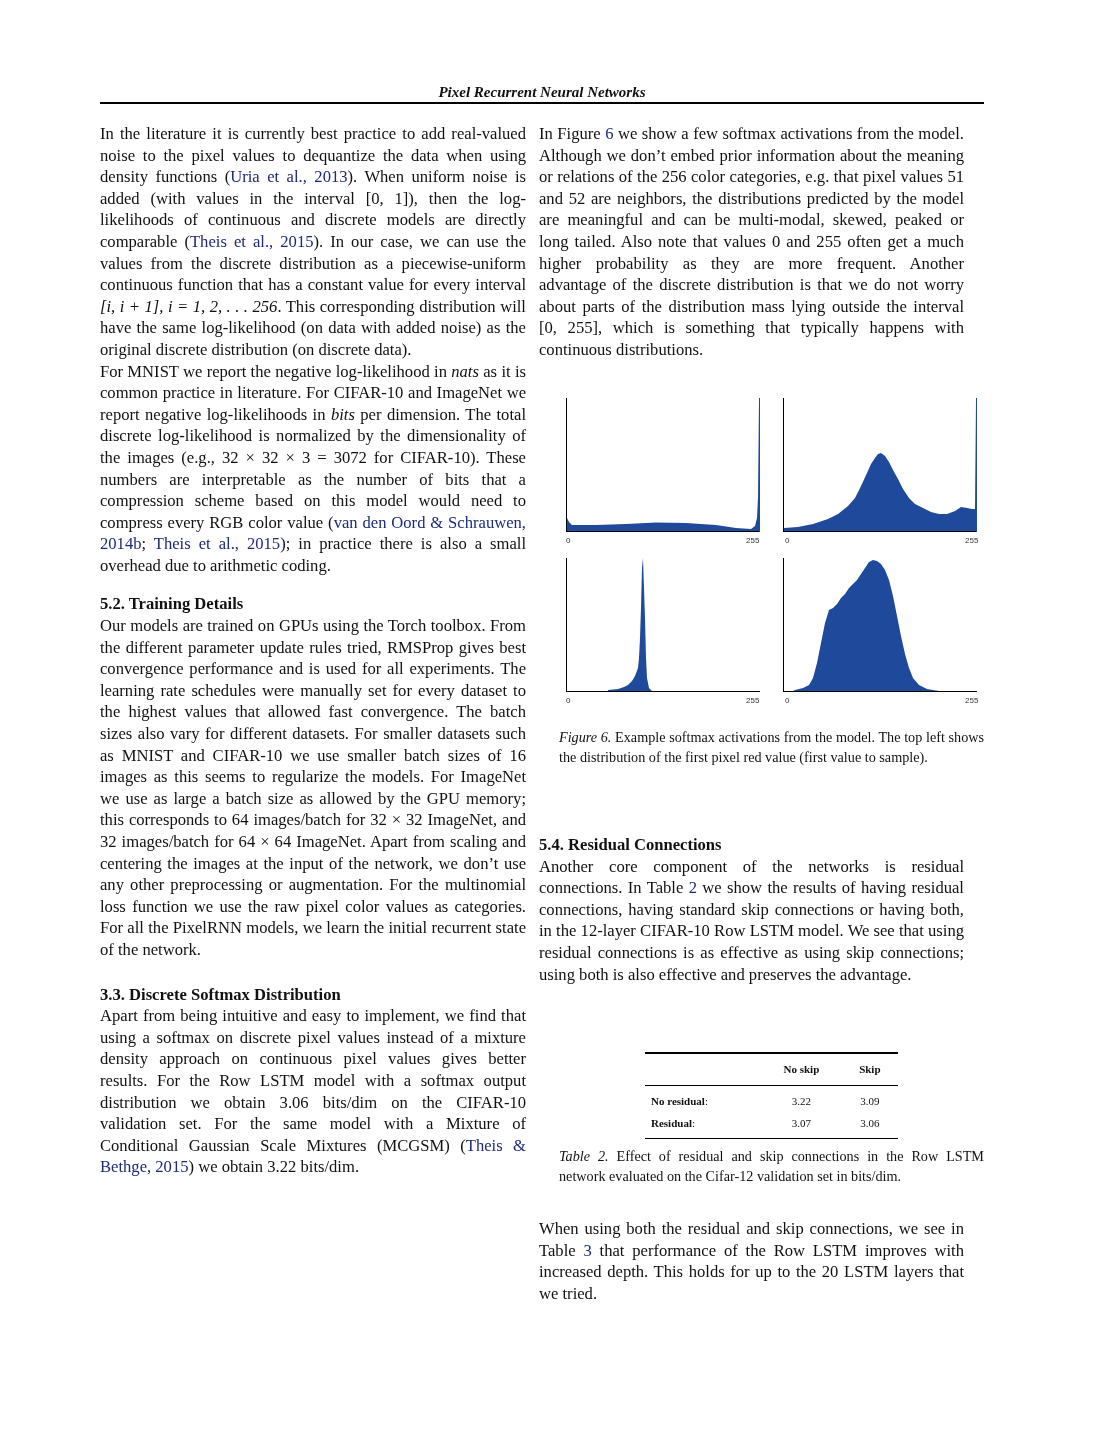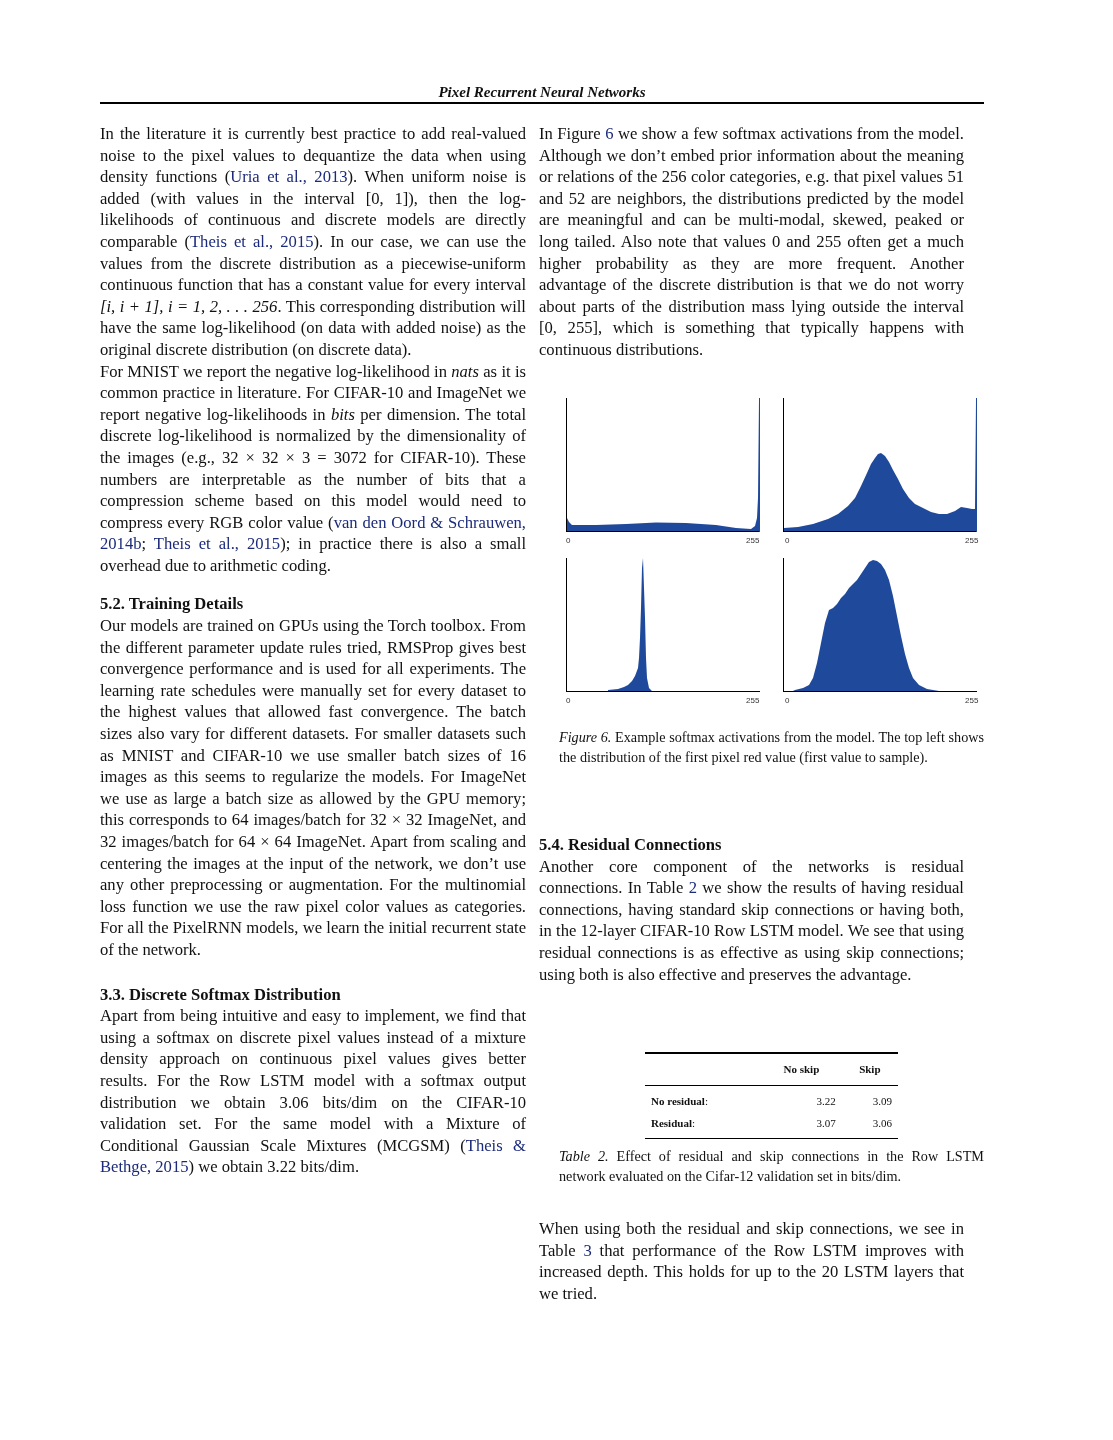--- a/index.html
+++ b/index.html
@@ -28,21 +28,21 @@
   .tbl-wrap { position:absolute; left:645px; top:1052px; width:253px; }
   table.res { border-collapse:collapse; width:253px; font-size:11px; }
   table.res th, table.res td { padding:0 6px; line-height:22px; }
   table.res thead tr { border-top:2px solid #000; border-bottom:1px solid #000; }
   table.res thead th { padding-top:4px; padding-bottom:5px; font-weight:bold; text-align:center; }
   table.res tbody tr:first-child td { padding-top:4px; }
   table.res tbody tr:last-child td { padding-bottom:4px; }
   table.res tbody { border-bottom:1px solid #000; }
   td.rowlbl { white-space:nowrap; }
   td.rowlbl b { font-weight:bold; }
-  td.num { text-align:right; }
+  td.num { text-align:center; }
 </style>
 </head>
 <body>
 
 <div class="running-head">Pixel Recurrent Neural Networks</div>
 <div class="head-rule"></div>
 
 <div class="col left">
   <p class="para"><span>In the literature it is currently best practice to add real-valued noise to the pixel values to dequantize the data when using density functions (</span><a class="cite">Uria et al., 2013</a><span>). When uniform noise is added (with values in the interval [0, 1]), then the log-likelihoods of continuous and discrete models are directly comparable (</span><a class="cite">Theis et al., 2015</a><span>). In our case, we can use the values from the discrete distribution as a piecewise-uniform continuous function that has a constant value for every interval </span><span class="math">[i, i + 1], i = 1, 2, . . . 256</span><span>. This corresponding distribution will have the same log-likelihood (on data with added noise) as the original discrete distribution (on discrete data).</span></p>
 

